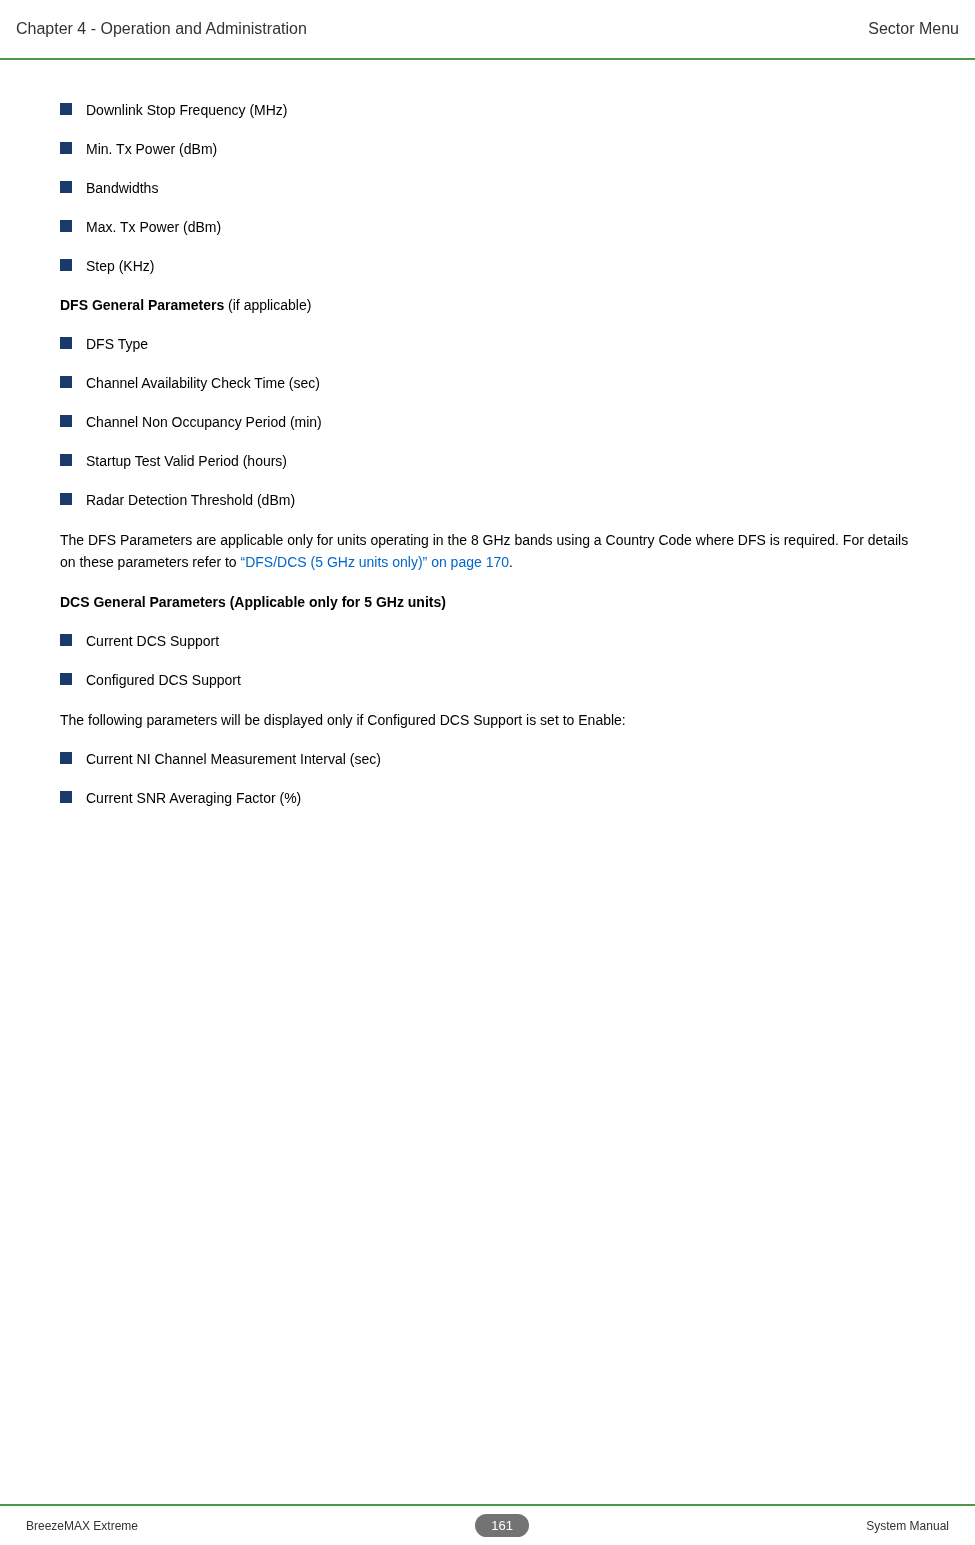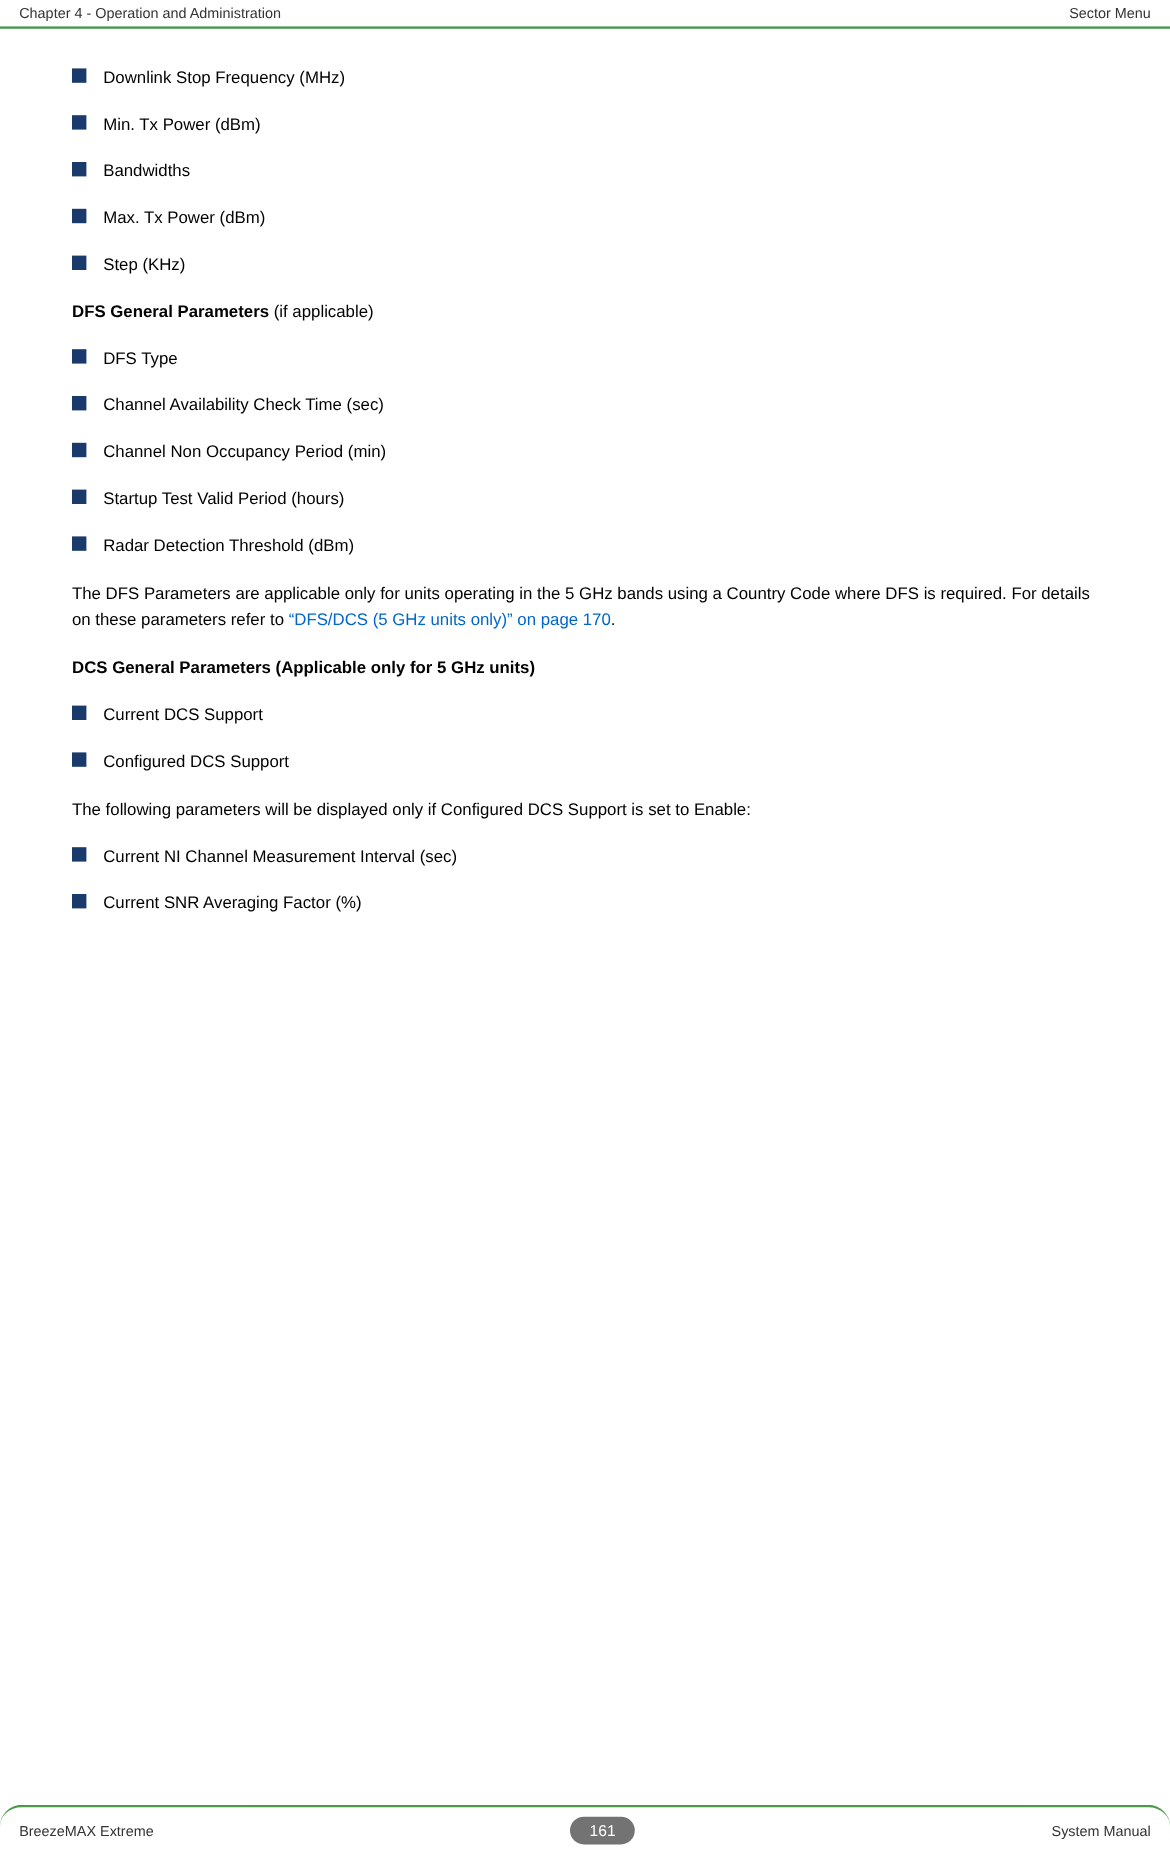--- a/index.html
+++ b/index.html
@@ -12,34 +12,34 @@
       min-height: 1545px;
       position: relative;
     }
 
     
     .header-bar {
       display: flex;
       justify-content: space-between;
       align-items: center;
       border-bottom: 2px solid #4a9a4a;
-      padding: 4px 16px;
-      font-size: 12px;
+      padding: 20px 16px;
+      font-size: 16px;
       color: #333;
     }
     .header-left {
       font-weight: normal;
     }
     .header-right {
       font-weight: normal;
     }
 
     
     .content {
-      padding: 30px 60px 80px 60px;
+      padding: 40px 60px 80px 60px;
     }
 
     
     .bullet-item {
       display: flex;
       align-items: flex-start;
       margin-bottom: 18px;
       line-height: 1.5;
     }
     .bullet-square {
@@ -83,24 +83,23 @@
     
     .footer {
       position: absolute;
       bottom: 0;
       left: 0;
       right: 0;
       display: flex;
       justify-content: space-between;
       align-items: center;
       border-top: 2px solid #4a9a4a;
-      padding: 8px 16px;
+      padding: 8px 26px;
       font-size: 12px;
       color: #333;
-      border-radius: 18px;
     }
     .footer-page {
       background: #737373;
       color: #fff;
       padding: 4px 16px;
       border-radius: 12px;
       font-size: 13px;
       font-weight: normal;
     }
   </style>
@@ -154,21 +153,21 @@
   <div class="bullet-item">
     <span class="bullet-square"></span>
     <span class="bullet-text">Startup Test Valid Period (hours)</span>
   </div>
   <div class="bullet-item">
     <span class="bullet-square"></span>
     <span class="bullet-text">Radar Detection Threshold (dBm)</span>
   </div>
 
   <p class="paragraph">
-    <span>The DFS Parameters are applicable only for units operating in the 5 GHz bands using a Country Code where DFS is required. For details on these parameters refer to </span><span class="link-text">“DFS/DCS (5 GHz units only)” on page 170</span><span>.</span>
+    <span>The DFS Parameters are applicable only for units operating in the 8 GHz bands using a Country Code where DFS is required. For details on these parameters refer to </span><span class="link-text">“DFS/DCS (5 GHz units only)” on page 170</span><span>.</span>
   </p>
 
   <div class="section-heading">
     <span>DCS General Parameters (Applicable only for 5 GHz units)</span>
   </div>
 
   <div class="bullet-item">
     <span class="bullet-square"></span>
     <span class="bullet-text">Current DCS Support</span>
   </div>

